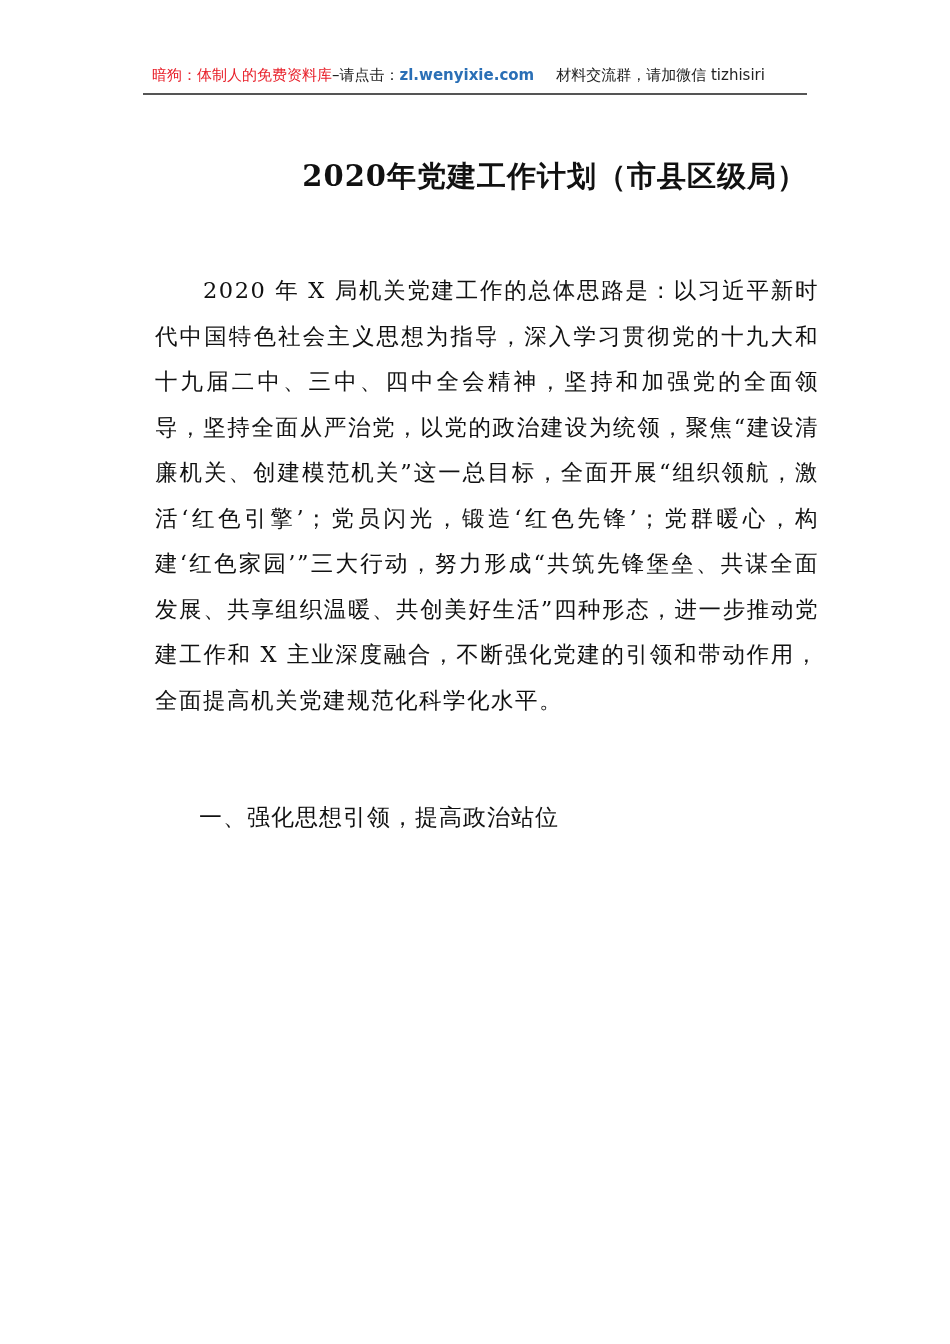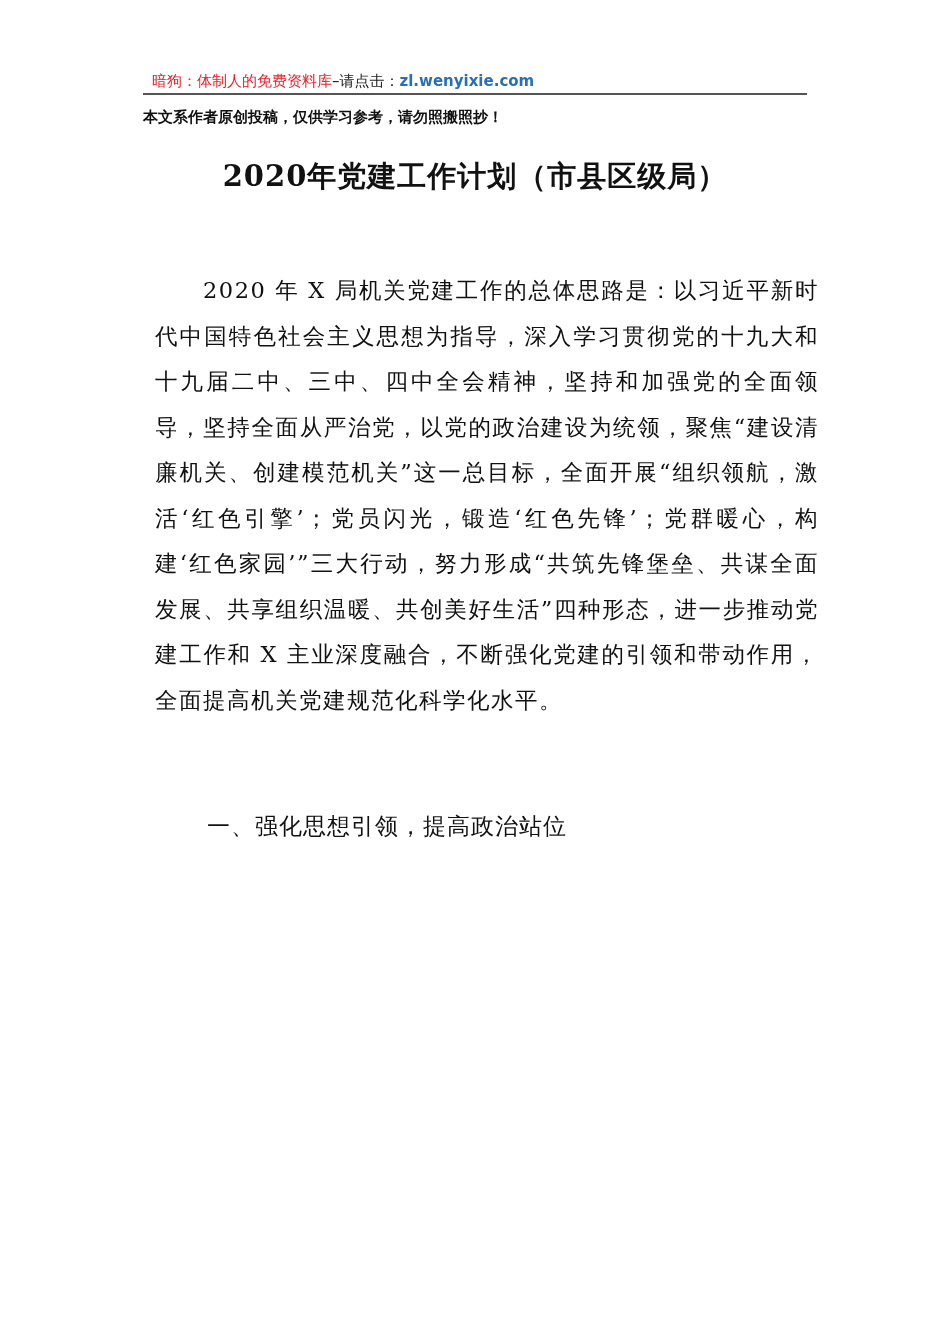--- a/index.html
+++ b/index.html
@@ -1,19 +1,19 @@
 <!DOCTYPE html>
 <html><head>
 <meta charset="utf-8">
 <style>
   html, body { margin: 0; padding: 0; background: #ffffff; }
   body { width: 950px; height: 1344px; position: relative; overflow: hidden; }
   .page { position: absolute; left: 0; top: 0; width: 950px; height: 1344px; background: #fff; }
   .header-bar {
-    position: absolute; left: 143px; top: 68px; width: 664px; height: 26px;
+    position: absolute; left: 143px; top: 62px; width: 664px; height: 26px;
     font-family: "DejaVu Sans", sans-serif; font-size: 15px; line-height: 26px;
     white-space: nowrap; color: #222;
     display: flex; align-items: center;
   }
   .header-bar .brand { color: #e8202a; margin-left: 9px; }
   .header-bar .prompt { color: #222; }
   .header-bar .link { color: #2a6fb6; text-decoration: none; font-weight: bold; }
   .header-bar .gap { display: inline-block; width: 22px; }
   .header-rule {
     position: absolute; left: 143px; top: 93px; width: 664px; height: 2px; background: #555;
@@ -47,25 +47,25 @@
 </head>
 <body>
 
 <div class="page">
 
   <div class="header-bar">
     <span class="brand">暗狗：体制人的免费资料库</span>
     <span class="prompt">–请点击：</span>
     <a class="link">zl.wenyixie.com</a>
     <span class="gap"></span>
+    <span class="prompt">材料交流群，请加微信 tizhisiri</span>
   </div>
   <div class="header-rule"></div>
 
-  <div class="notice">本文系作者原创投稿，仅供学习参考，请勿照搬照抄！</div>
 
-  <h1 class="title" style="margin:0;">2020年党建工作计划（市县区级局）</h1>
+  <h1 class="title" style="margin:0;text-align:right;">2020年党建工作计划（市县区级局）</h1>
 
   <p class="body-text para1 indent" style="margin:12px;">2020 年 X 局机关党建工作的总体思路是：以习近平新时代中国特色社会主义思想为指导，深入学习贯彻党的十九大和十九届二中、三中、四中全会精神，坚持和加强党的全面领导，坚持全面从严治党，以党的政治建设为统领，聚焦“建设清廉机关、创建模范机关”这一总目标，全面开展“组织领航，激活‘红色引擎’；党员闪光，锻造‘红色先锋’；党群暖心，构建‘红色家园’”三大行动，努力形成“共筑先锋堡垒、共谋全面发展、共享组织温暖、共创美好生活”四种形态，进一步推动党建工作和 X 主业深度融合，不断强化党建的引领和带动作用，全面提高机关党建规范化科学化水平。</p>
 
-  <h2 class="section-heading" style="margin:16px;font-weight:normal;">一、强化思想引领，提高政治站位</h2>
+  <h2 class="section-heading" style="margin:8px;font-weight:normal;font-family:Liberation Serif, serif;">一、强化思想引领，提高政治站位</h2>
 
 
 </div>
 
 </body></html>

